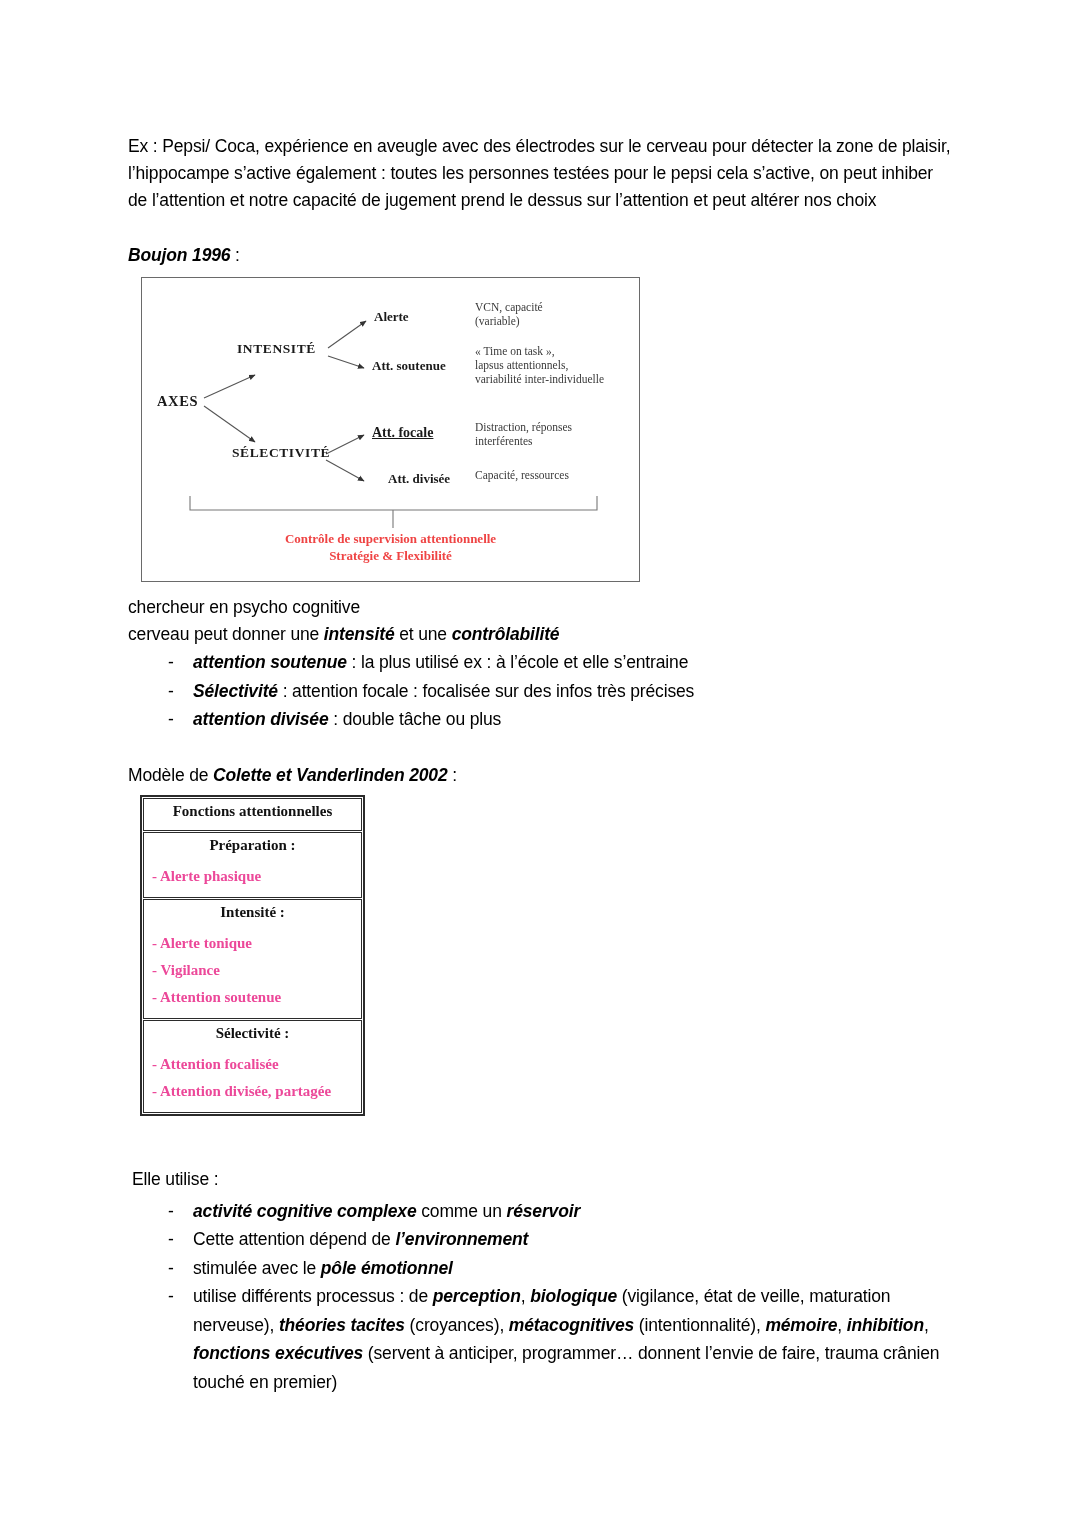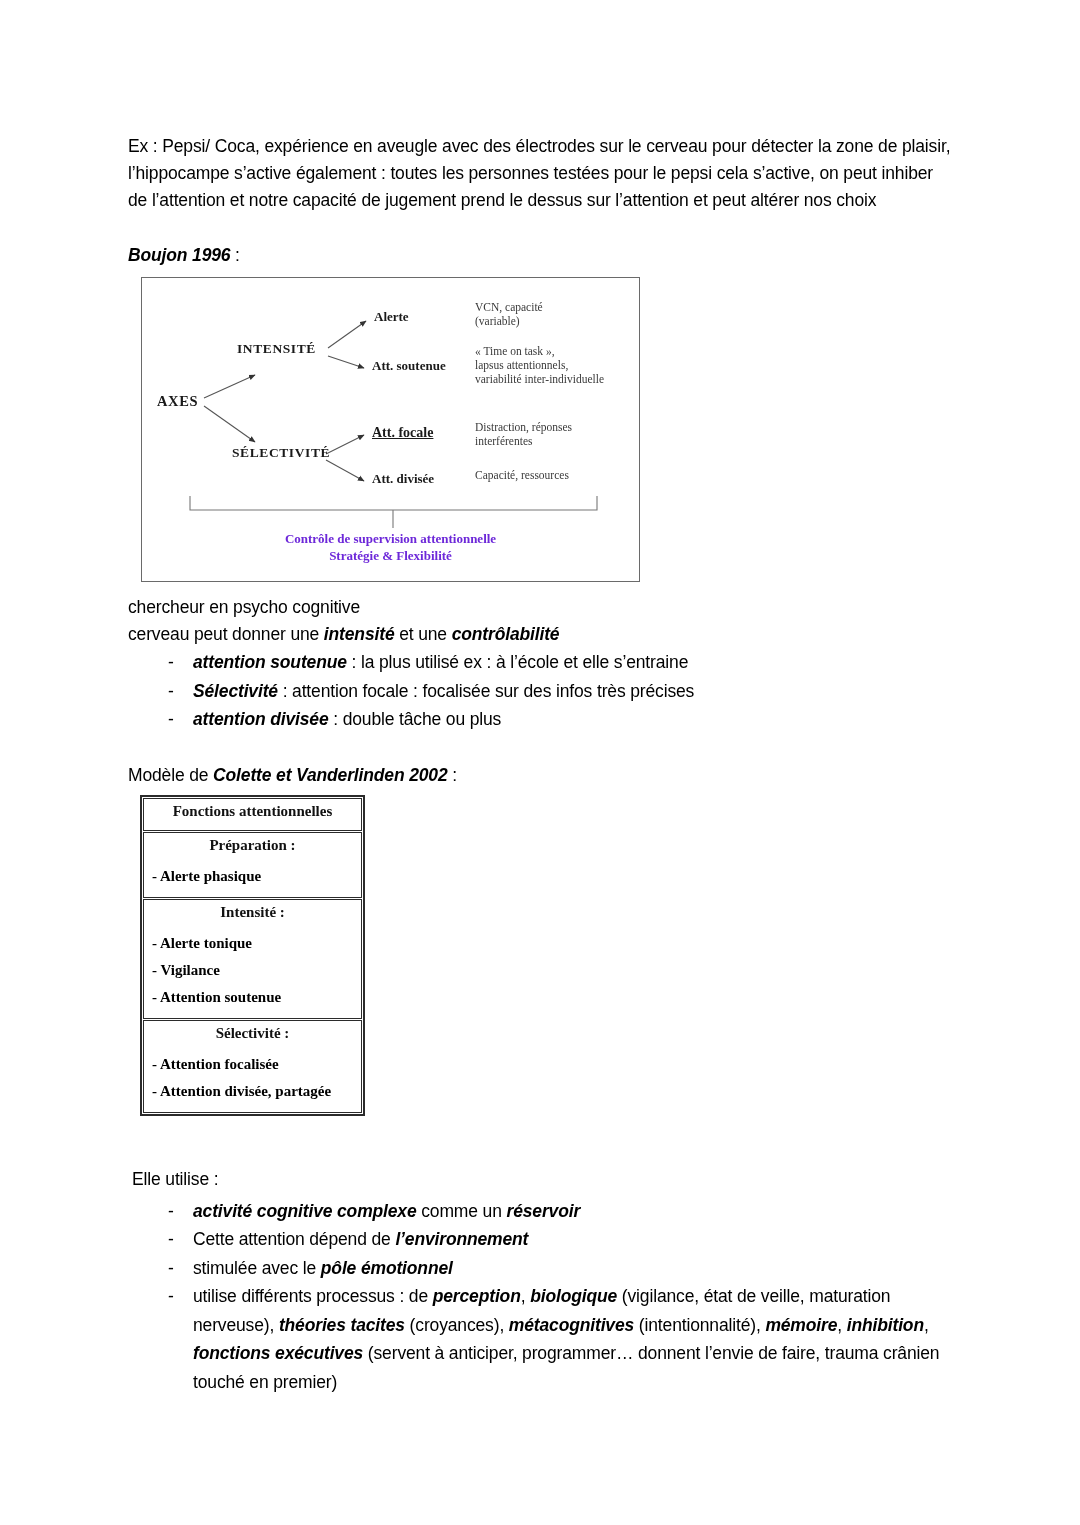--- a/index.html
+++ b/index.html
@@ -54,41 +54,41 @@
     font-weight:bold;
     color:#1a1a1a;
     white-space:nowrap;
   }
   .fig-boujon .lbl-axes     { left:15px;  top:115px; font-size:14.5px; letter-spacing:0.6px; }
   .fig-boujon .lbl-inten    { left:95px;  top:63px;  font-size:13.5px; letter-spacing:0.6px; }
   .fig-boujon .lbl-select   { left:90px;  top:167px; font-size:13.5px; letter-spacing:0.6px; }
   .fig-boujon .lbl-alerte   { left:232px; top:31px;  font-size:13px; }
   .fig-boujon .lbl-soutenue { left:230px; top:80px;  font-size:13px; }
   .fig-boujon .lbl-focale   { left:230px; top:147px; font-size:14px;text-decoration:underline; }
-  .fig-boujon .lbl-divisee  { left:230px; top:193px; font-size:13px; }
+  .fig-boujon .lbl-divisee  { left:246px; top:193px; font-size:13px; }
   .fig-boujon .note {
     position:absolute;
     font-size:11.5px;
     line-height:14px;
     color:#3a3a3a;
     font-weight:normal;
     white-space:nowrap;
   }
   .fig-boujon .note-1 { left:333px; top:22px; }
   .fig-boujon .note-2 { left:333px; top:66px; }
   .fig-boujon .note-3 { left:333px; top:142px; }
   .fig-boujon .note-4 { left:333px; top:190px; }
   .fig-boujon .footer {
     position:absolute;
     left:0; right:0; top:252px;
     text-align:center;
     font-size:13px;
     line-height:17px;
     font-weight:bold;
-    color:#6d28d9;
+    color:#ef4444;
   }
 
   
   .fig-table {
     width:225px;
     border:2.5px double #2b2b2b;
     margin-left:12px;
     background:#fff;
     font-family:"Liberation Serif", serif;
     box-sizing:border-box;
@@ -103,21 +103,21 @@
     text-align:center;
     font-weight:bold;
     font-size:15px;
     padding:4px 0 10px 0;
     color:#111;
   }
   .fig-table .it {
     font-weight:bold;
     font-size:15px;
     padding:4px 0 6px 8px;
-    color:#000000;
+    color:#ec4899;
   }
   .fig-table .it-last { padding-bottom:12px; }
 
   .bottom-list li { line-height:28.5px; }
 </style>
 </head>
 <body>
 
 <div class="page">
 

